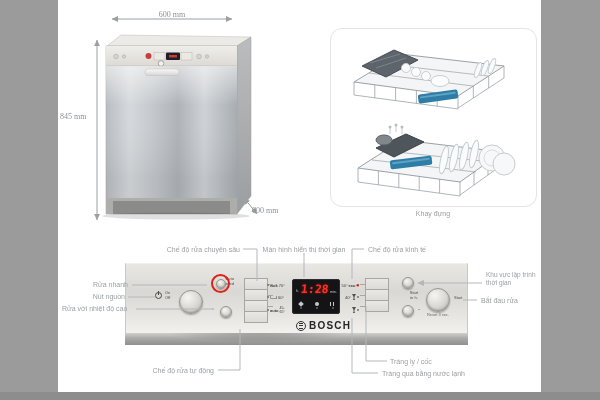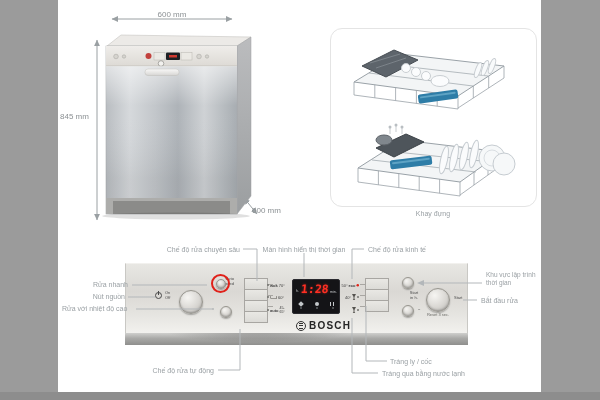--- a/index.html
+++ b/index.html
@@ -10,21 +10,21 @@
   .bar-right{left:541px;top:0;width:59px;height:400px;}
   .bar-bottom{left:0;top:392px;width:600px;height:8px;background:#8d8d8d;}
   svg{position:absolute;overflow:visible;}
   
   .ann{position:absolute;font-size:7px;color:#9aa0a4;line-height:1.2;}
   .nw{white-space:nowrap;}
   .ra{text-align:right;}
   .ca{text-align:center;}
   .sm{font-size:6.5px;}
   
-  .dim{position:absolute;font-size:8px;color:#8c9194;}
+  .dim{position:absolute;font-size:8px;color:#8c9194;font-family:Liberation Serif, serif;}
   
   .card{position:absolute;left:330px;top:28px;width:207px;height:179px;background:#fff;
         border:1.5px solid #e4e4e4;border-radius:12px;box-sizing:border-box;}
   
   .panel{position:absolute;left:125px;top:263px;width:343px;height:82px;}
   .panel-face{position:absolute;left:0;top:0;width:100%;height:70px;
       background:linear-gradient(180deg,#e8e7e3 0%,#dad8d4 40%,#e4e3df 70%,#f2f1ee 100%);
       border-top:1px solid #f2f1ee;border-left:1px solid #c9c8c4;border-right:1px solid #c9c8c4;box-sizing:border-box;}
   .panel-steel{position:absolute;left:0;top:70px;width:100%;height:12px;
       background:linear-gradient(180deg,#cfcfcd,#a9a9a7 45%,#8f8f8d);}

